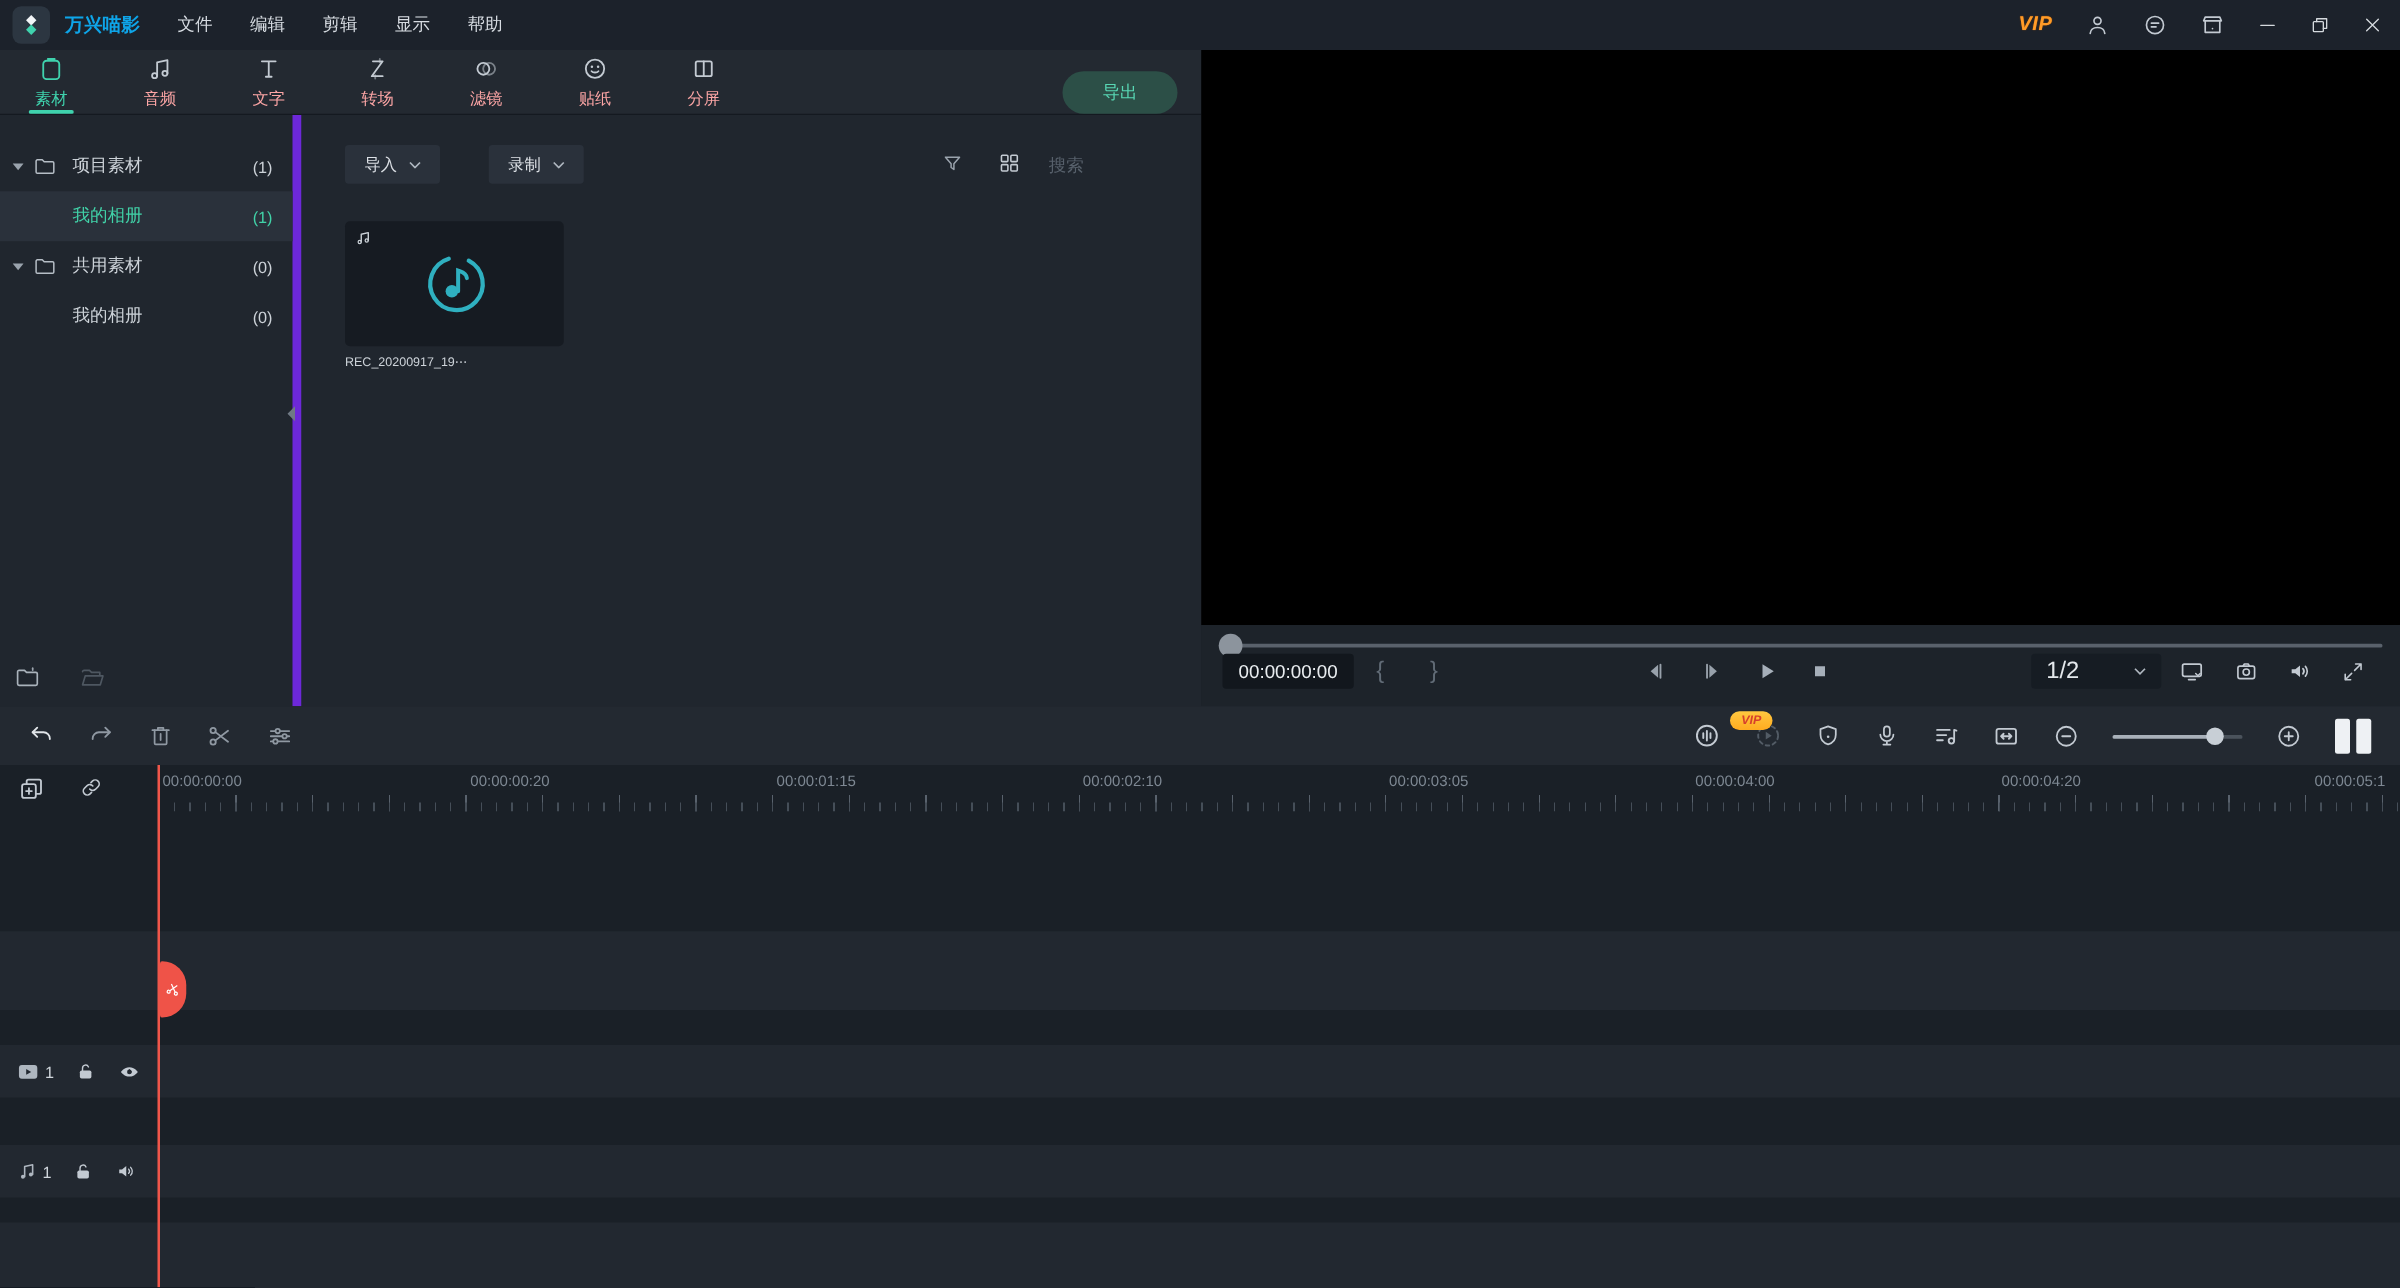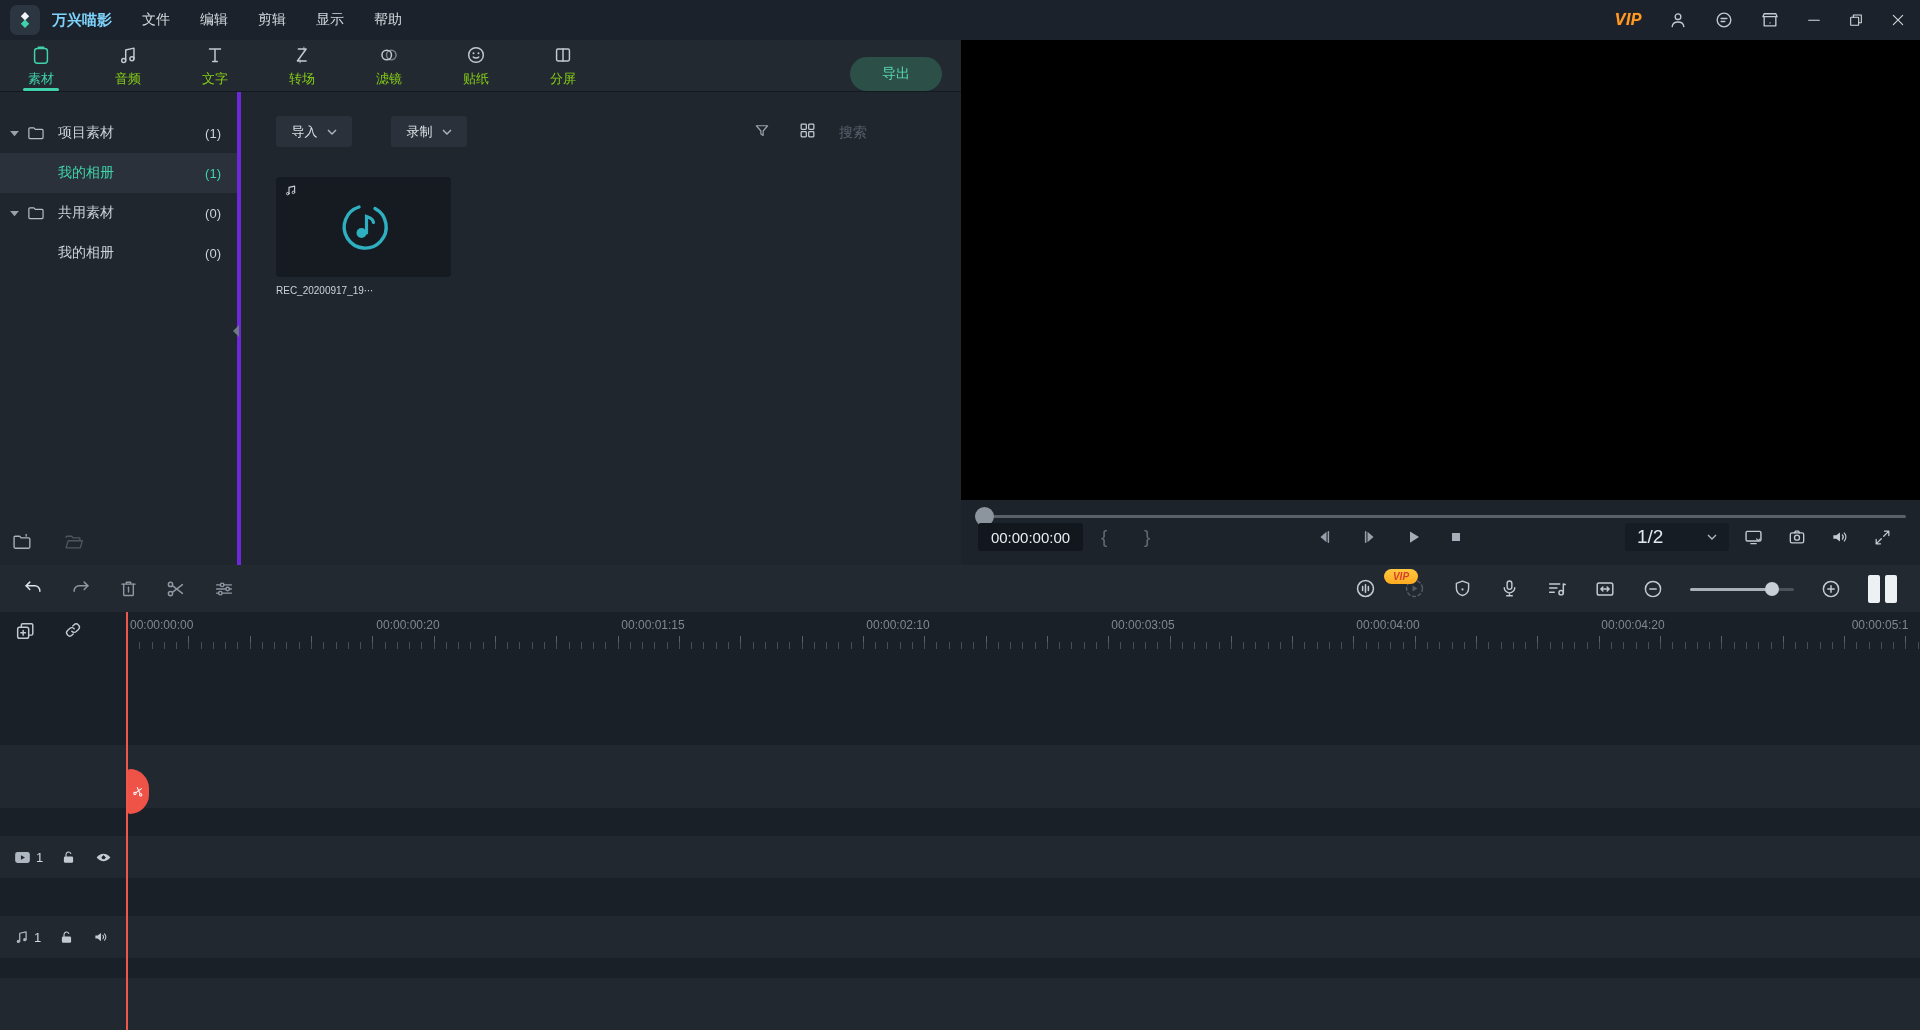--- a/index.html
+++ b/index.html
@@ -7,38 +7,38 @@
   body { font-family:"Liberation Sans","DejaVu Sans",sans-serif; }
   .screen { position:relative; width:1920px; height:1030px; background:#1a2028; overflow:hidden; color:#c6cdd4; font-size:14px; }
   .abs { position:absolute; }
   svg { display:block; }
   .ic { color:#c3cad2; }
   .ic svg { stroke:currentColor; fill:none; stroke-width:1.6; stroke-linecap:round; stroke-linejoin:round; }
 
   
   .topbar { position:absolute; top:0; left:0; width:1920px; height:40px; background:#1c222b; display:flex; align-items:center; padding-left:10px; }
   .logo { width:30px; height:30px; border-radius:7px; background:#2c3641; display:flex; align-items:center; justify-content:center; }
-  .app-name { margin-left:12px; font-size:15px; font-weight:bold; color:#7dd3fc; }
+  .app-name { margin-left:12px; font-size:15px; font-weight:bold; color:#0ea5e9; }
   .menu-item { margin-left:30px; font-size:14px; color:#d7dce2; cursor:default; }
   .doc-title { position:absolute; left:0; right:0; text-align:center; font-size:15px; color:#e2e6ea; pointer-events:none; }
   .topbar-right { position:absolute; right:14px; top:0; height:40px; display:flex; align-items:center; gap:26px; }
   .vip-label { font-style:italic; font-weight:900; font-size:16px; color:#ff9b28; letter-spacing:.5px; text-shadow:0 0 1px #b35a00; }
   .winctl { color:#d5dade; }
 
   
   .tabbar { position:absolute; top:40px; left:0; width:961px; height:52px; background:#232931; border-bottom:1px solid #141920; display:flex; align-items:stretch; padding-left:12px; }
-  .tab { position:relative; width:58px; margin-right:29px; display:flex; flex-direction:column; align-items:center; justify-content:center; color:#84cc16; cursor:pointer; }
+  .tab { position:relative; width:58px; margin-right:29px; display:flex; flex-direction:column; align-items:center; justify-content:center; color:#fca5a5; cursor:pointer; }
   .tab .tlabel { font-size:13px; margin-top:4px; }
   .tab.active { color:#3fd2ad; }
   .tab.active::after { content:""; position:absolute; bottom:0; left:11px; width:36px; height:3px; border-radius:2px; background:#3fd2ad; }
   .export-btn { position:absolute; left:850px; top:17px; width:92px; height:34px; border-radius:17px; background:#2c4f47; color:#58d7b4; font-size:14px; display:flex; align-items:center; justify-content:center; cursor:pointer; }
 
   
   .panel-body { position:absolute; top:92px; left:0; width:961px; height:473px; background:#20262e; }
-  .sidebar { position:absolute; top:0; left:0; width:241px; height:473px; border-right:4px solid #6d28d9; }
+  .sidebar { position:absolute; top:0; left:0; width:241px; height:473px; border-right:7px solid #6d28d9; }
   .srow { position:relative; height:40px; display:flex; align-items:center; font-size:14px; color:#ccd2d8; cursor:pointer; }
   .srow.selected { background:#2a313b; color:#41d2a8; }
   .srow .expander { position:absolute; left:10px; width:10px; color:#9aa3ad; }
   .srow .fold { position:absolute; left:27px; width:18px; color:#b6bec6; }
   .srow.indent2 .fold { left:30px; }
   .srow .slabel { position:absolute; left:58px; }
   .srow .scount { position:absolute; right:16px; font-size:13px; }
   .sidebar-bottom { position:absolute; left:12px; bottom:14px; display:flex; gap:32px; }
   .collapse-handle { position:absolute; right:-3px; top:232px; width:8px; height:16px; color:#6f7984; cursor:pointer; }
 

